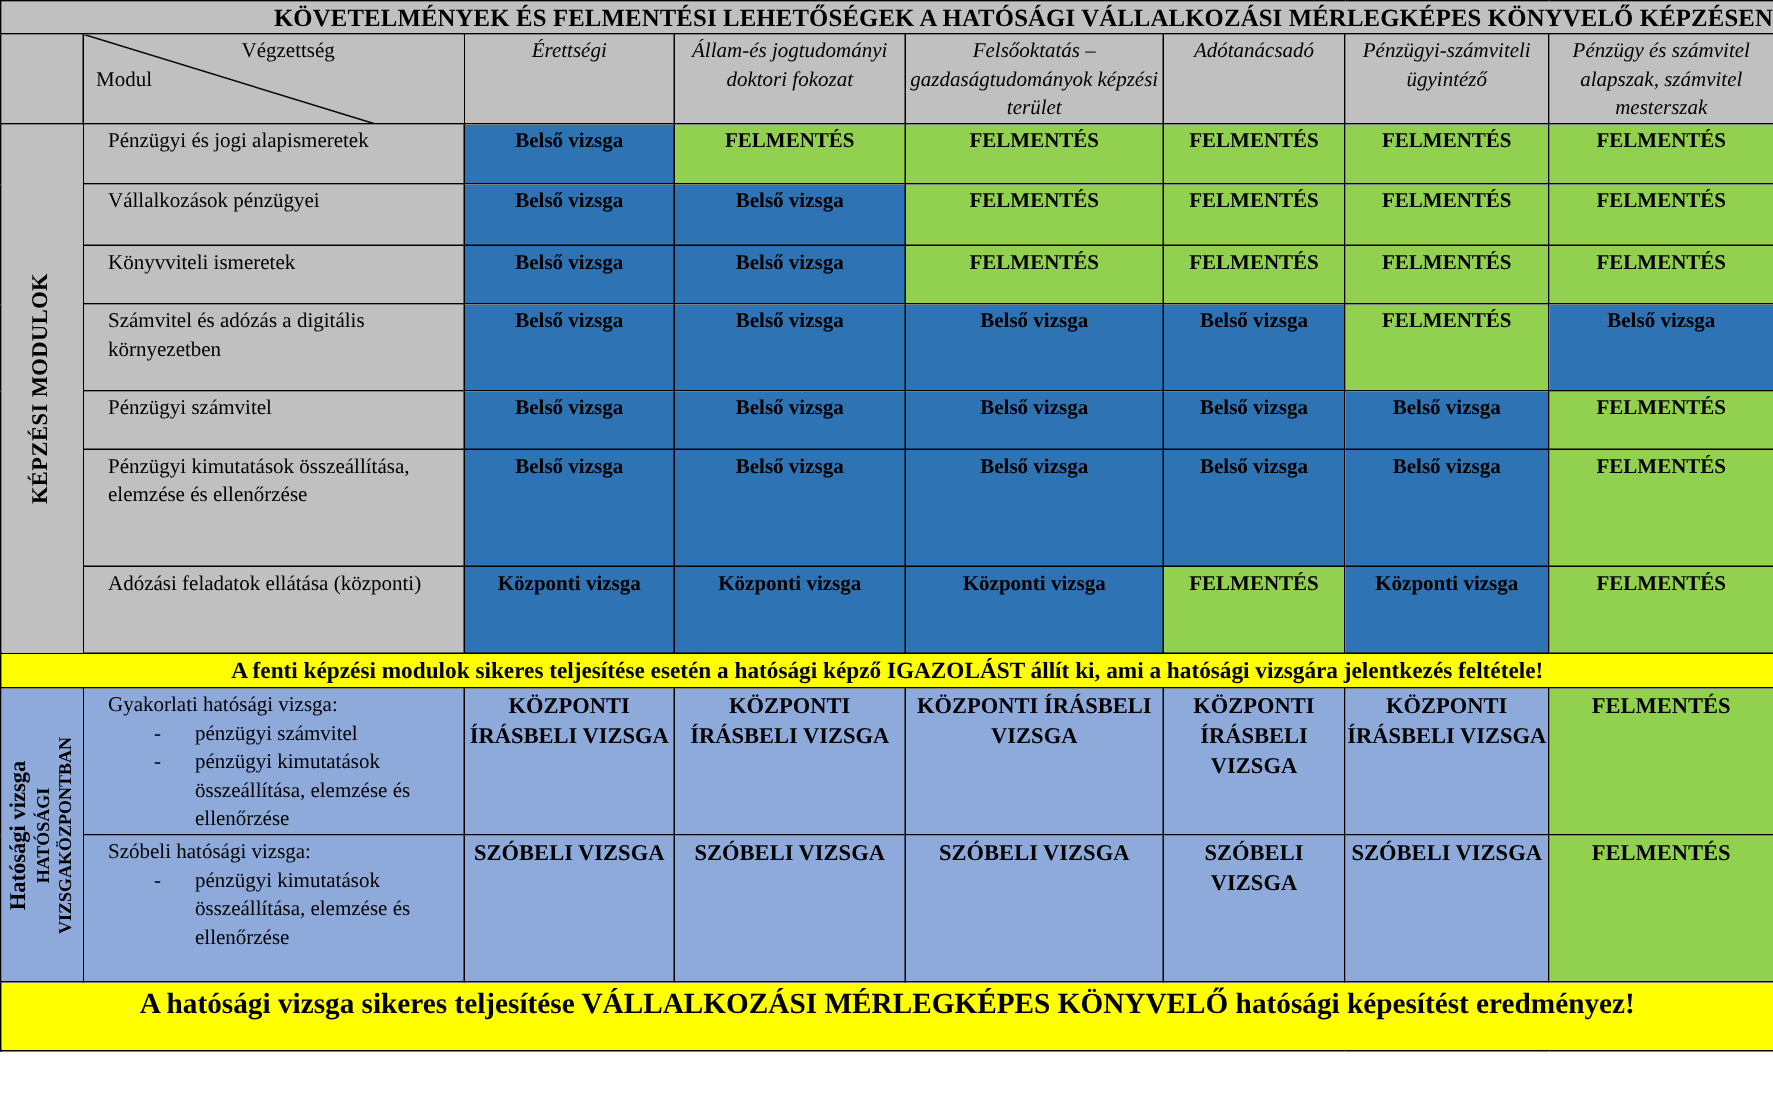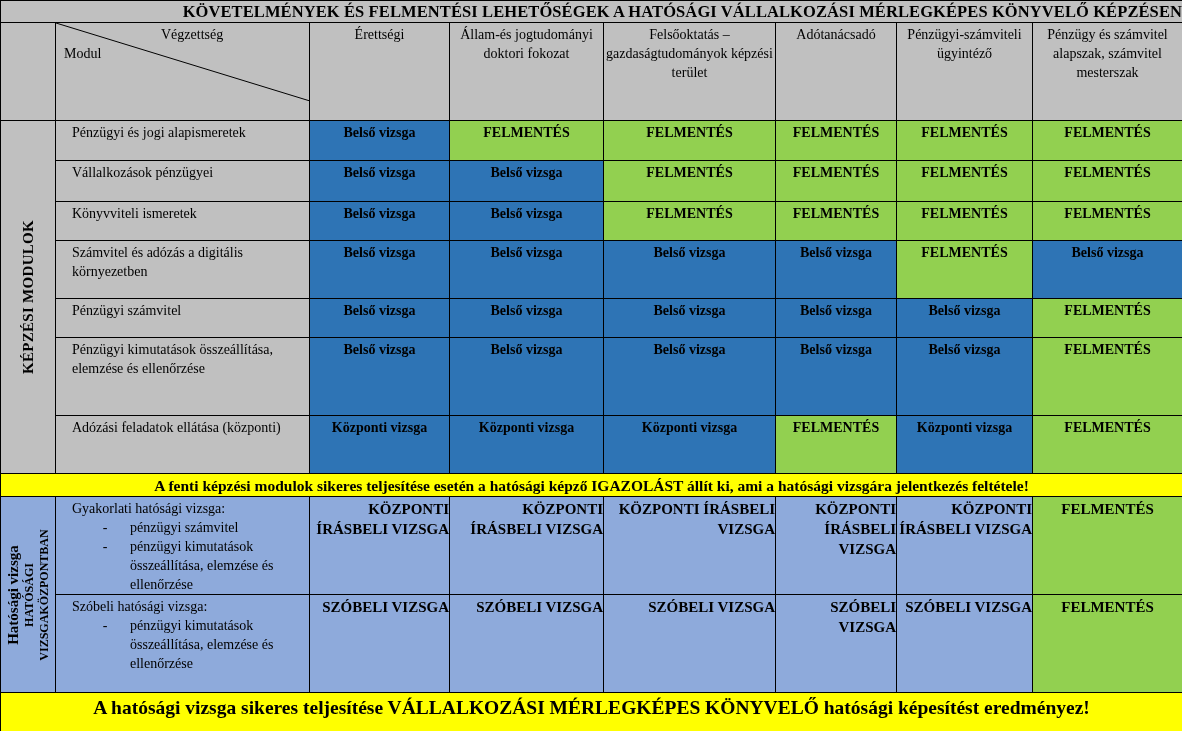--- a/index.html
+++ b/index.html
@@ -1,27 +1,27 @@
 <!DOCTYPE html>
 <html><head>
 <meta charset="utf-8">
 <style>
   html, body { margin: 0; padding: 0; background: #ffffff; }
   body { width: 1182px; height: 731px; overflow: hidden; font-family: "Liberation Serif", "DejaVu Serif", serif; color: #000; }
   .sheet { position: relative; width: 1182px; height: 731px; }
   table.grid { border-collapse: collapse; table-layout: fixed; width: 1182px; position: absolute; left: 0; top: 0; }
   table.grid td { border: 1px solid #000; padding: 0; vertical-align: top; font-size: 14px; line-height: 19px; overflow: hidden; }
   .title-cell { background: #c0c0c0; text-align: right; font-weight: bold; font-size: 16.5px !important; line-height: 21px !important; letter-spacing: 0.1px; white-space: nowrap; }
-  .hdr { background: #c0c0c0; text-align: center; padding-top: 2px !important; }
+  .hdr { background: #c0c0c0; text-align: center; padding-top: 2px !important; font-style: italic; }
   .gray { background: #c0c0c0; }
   .mod-label { background: #c0c0c0; padding: 2px 6px 0 16px !important; }
   .blue { background: #2e74b5; text-align: center; font-weight: bold; padding-top: 2px !important; }
   .green { background: #92d050; text-align: center; font-weight: bold; padding-top: 2px !important; }
   .light { background: #8eaadb; }
-  .light-c { background: #8eaadb; text-align: right; font-weight: bold; font-size: 15px !important; line-height: 20px !important; padding-top: 2px !important; }
+  .light-c { background: #8eaadb; text-align: center; font-weight: bold; font-size: 15px !important; line-height: 20px !important; padding-top: 2px !important; }
   .yellow { background: #ffff00; text-align: center; font-weight: bold; }
   .yellow1 { font-size: 15.5px !important; line-height: 20px !important; padding-top: 2px !important; }
   .yellow2 { font-size: 19.5px !important; line-height: 26px !important; padding-top: 2px !important; margin-top: 39px; }
   .vert-wrap { position: relative; }
   .vert { position: absolute; left: 50%; top: 50%; transform: translate(-50%, -50%) rotate(-90deg); white-space: nowrap; font-weight: bold; text-align: center; }
   .vert1 { font-size: 15px; letter-spacing: 0.3px; }
   .vert2 .l1 { font-size: 15px; line-height: 17px; display: block; }
   .vert2 .l2 { font-size: 12px; line-height: 15px; display: block; }
   .diag { position: relative; }
   .diag svg { position: absolute; left: 0; top: 0; }
@@ -45,21 +45,21 @@
     <col style="width:121px">
     <col style="width:136px">
     <col style="width:150px">
   </colgroup>
 
   <tbody>
         <tr style="height:22px">
     <td colspan="8" class="title-cell">KÖVETELMÉNYEK ÉS FELMENTÉSI LEHETŐSÉGEK A HATÓSÁGI VÁLLALKOZÁSI MÉRLEGKÉPES KÖNYVELŐ KÉPZÉSEN</td>
   </tr>
 
-  <tr style="height:98px">
+  <tr style="height:60px">
     <td class="gray"></td>
     <td class="gray diag">
       <svg width="254" height="78">
         <line x1="0" y1="0" x2="254" y2="78" stroke="#000" stroke-width="1"></line>
       </svg>
       <span class="top-label">Végzettség</span>
       <span class="bottom-label">Modul</span>
     </td>
     <td class="hdr">Érettségi</td>
     <td class="hdr">Állam-és jogtudományi doktori fokozat</td>

